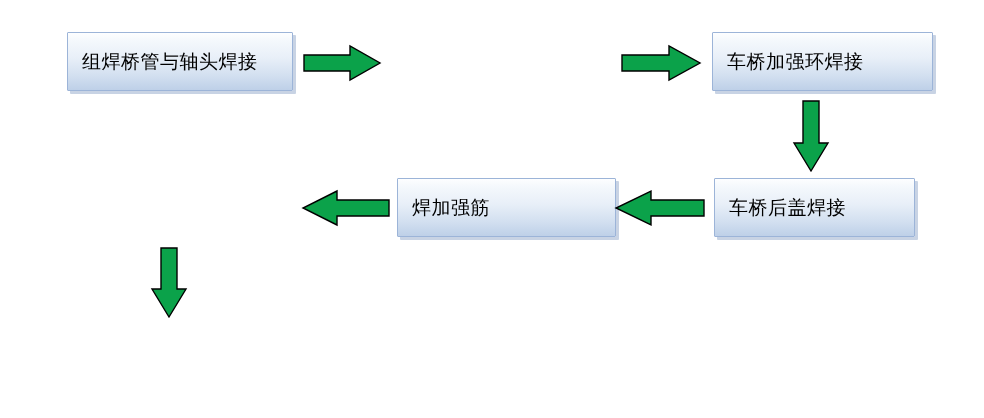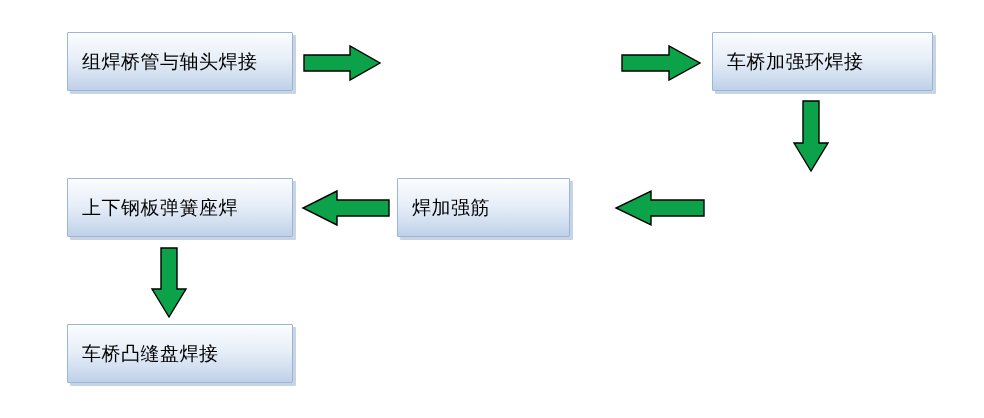--- a/index.html
+++ b/index.html
@@ -64,32 +64,29 @@
 
   <div class="node" style="left: 67px; top: 32px; width: 226px; height: 59px;">
     <span class="node-label">组焊桥管与轴头焊接</span>
   </div>
 
 
   <div class="node" style="left: 712px; top: 32px; width: 221px; height: 59px;">
     <span class="node-label">车桥加强环焊接</span>
   </div>
 
+  <div class="node" style="left: 714px; top: 178px; width: 201px; height: 59px;">
+    <span class="node-label">车桥后盖焊接</span>
+  </div>
 
-  <div class="node" style="left: 397px; top: 178px; width: 173px; height: 59px;">
+  <div class="node" style="left: 397px; top: 178px; width: 219px; height: 59px;">
     <span class="node-label">焊加强筋</span>
   </div>
 
-  <div class="node" style="left: 67px; top: 178px; width: 226px; height: 59px;">
-    <span class="node-label">上下钢板弹簧座焊</span>
-  </div>
 
-  <div class="node" style="left: 67px; top: 324px; width: 226px; height: 59px;">
-    <span class="node-label">车桥凸缝盘焊接</span>
-  </div>
 
   <span class="arrow" style="left: 304px; top: 46px; width: 76px; height: 34px;">
       <svg width="76" height="34" viewBox="0 0 76 34">
         <polygon points="0,9 46,9 46,0 76,17 46,34 46,25 0,25" fill="#0ba24a" stroke="#000000" stroke-width="1.4" stroke-linejoin="miter"></polygon>
       </svg>
     </span>
   <span class="arrow" style="left: 622px; top: 46px; width: 78px; height: 34px;">
       <svg width="78" height="34" viewBox="0 0 78 34">
         <polygon points="0,9 47,9 47,0 78,17 47,34 47,25 0,25" fill="#0ba24a" stroke="#000000" stroke-width="1.4" stroke-linejoin="miter"></polygon>
       </svg>

